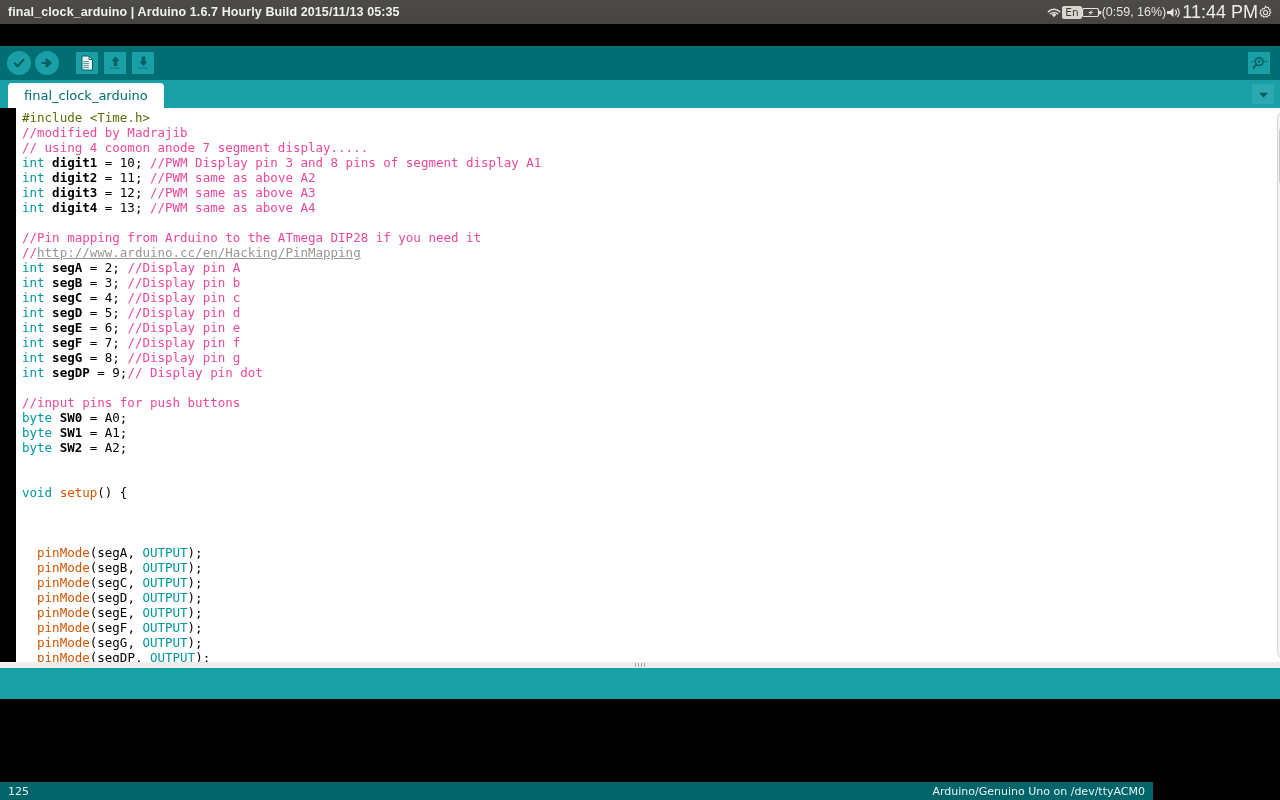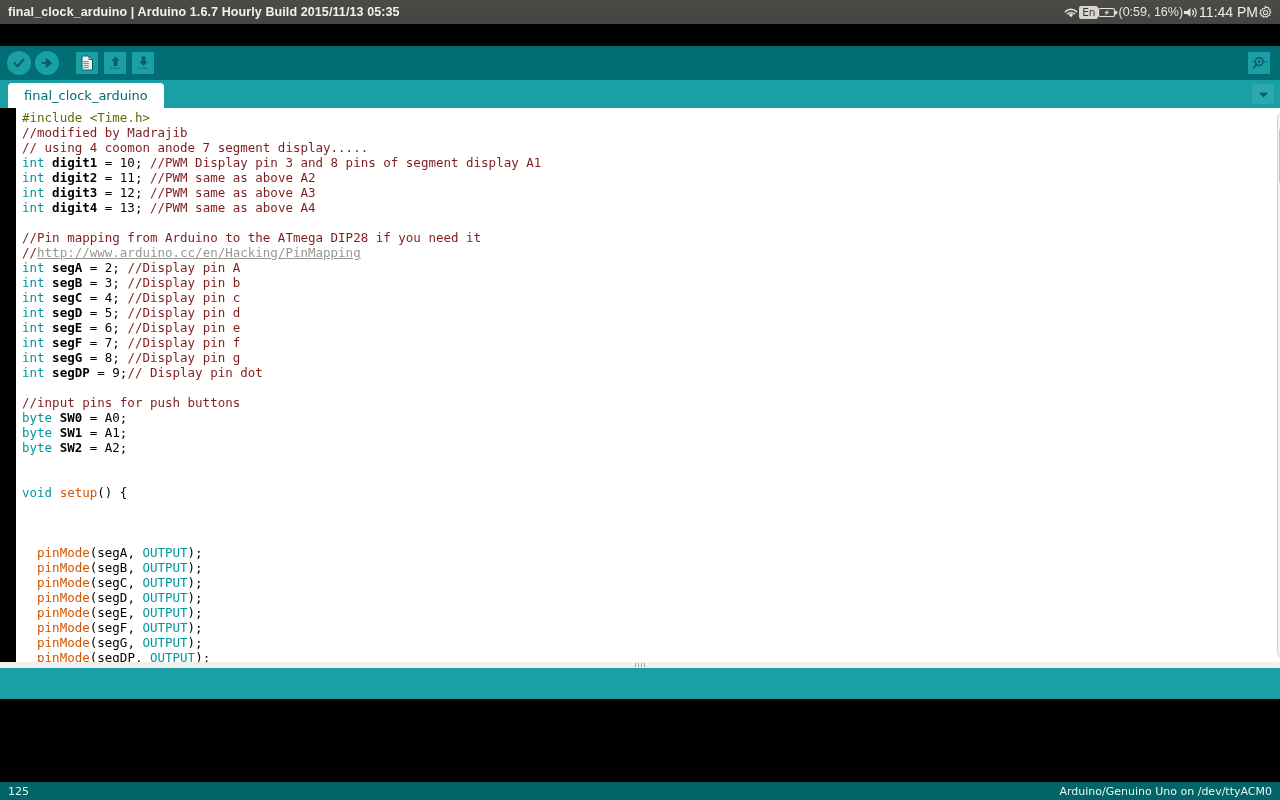--- a/index.html
+++ b/index.html
@@ -25,21 +25,21 @@
   .tray {
     margin-left: auto; display: flex; align-items: center;
     padding-right: 7px; color: #e6e4e1; font-size: 12.5px;
   }
   .tray-item { display: flex; align-items: center; gap: 3px; }
   .kbd-badge {
     background: #d8d5cf; color: #3a3935; font-size: 10.5px;
     border-radius: 2px; padding: 0px 3px 1px 3px; line-height: 12px;
     font-family: "DejaVu Sans", sans-serif;
   }
-  .tray-clock { font-size: 14px; color: #f0eeec; }
+  .tray-clock { font-size: 18px; color: #f0eeec; }
 
   
   .menubar {
     position: absolute; left: 4px; top: 24px; width: 1280px; height: 22px;
     background: linear-gradient(to bottom, #434240 0%, #3e3d3a 100%);
     display: flex; align-items: center; padding-left: 6px; margin-top: 44px;
   }
   .menu-item {
     color: #eceae7; font-size: 12.5px; padding: 1px 7px 2px 7px;
     white-space: nowrap; cursor: default;
@@ -91,21 +91,21 @@
     background: #ffffff; overflow: hidden;
   }
   .code {
     position: absolute; left: 6px; top: 2px; right: 24px;
     font-family: "DejaVu Sans Mono", monospace;
     font-size: 12.5px; line-height: 15px; color: #000000;
     white-space: pre;
   }
   .ln { height: 15px; white-space: pre; }
   .k  { color: #00979c; }           
-  .c  { color: #7f1d1d; }           
+  .c  { color: #ec4899; }           
   .pp { color: #5e6d03; }           
   .fn { color: #d35400; }           
   .cst{ color: #00979c; }           
   .lnk{ color: #989892; text-decoration: underline; }
   .b  { font-weight: bold; }
 
   
   .vscroll {
     position: absolute; right: 2px; top: 2px; width: 17px; height: 550px;
     background: #f6f5f4; border: 1px solid #d6d3cf; border-radius: 9px;
@@ -146,21 +146,21 @@
   
   .console {
     position: absolute; left: 0; top: 699px; width: 1280px; height: 83px;
     background: #000000; color: #ffffff;
     font-family: "DejaVu Sans Mono", monospace; font-size: 11.5px;
     padding: 3px 6px; white-space: pre; overflow: hidden;
   }
 
   
   .statusbar {
-    position: absolute; left: 0; top: 782px; width: 1280px; height: 18px;
+    position: absolute; left: 0; top: 782px; width: 1153px; height: 18px;
     background: #006468; display: flex; align-items: center;
     padding: 0 8px; color: #e8f4f4;
     font-family: "DejaVu Sans", sans-serif; font-size: 11px;
   }
   .status-right { margin-left: auto; }
 </style>
 </head>
 <body>
 
 <div id="app">

